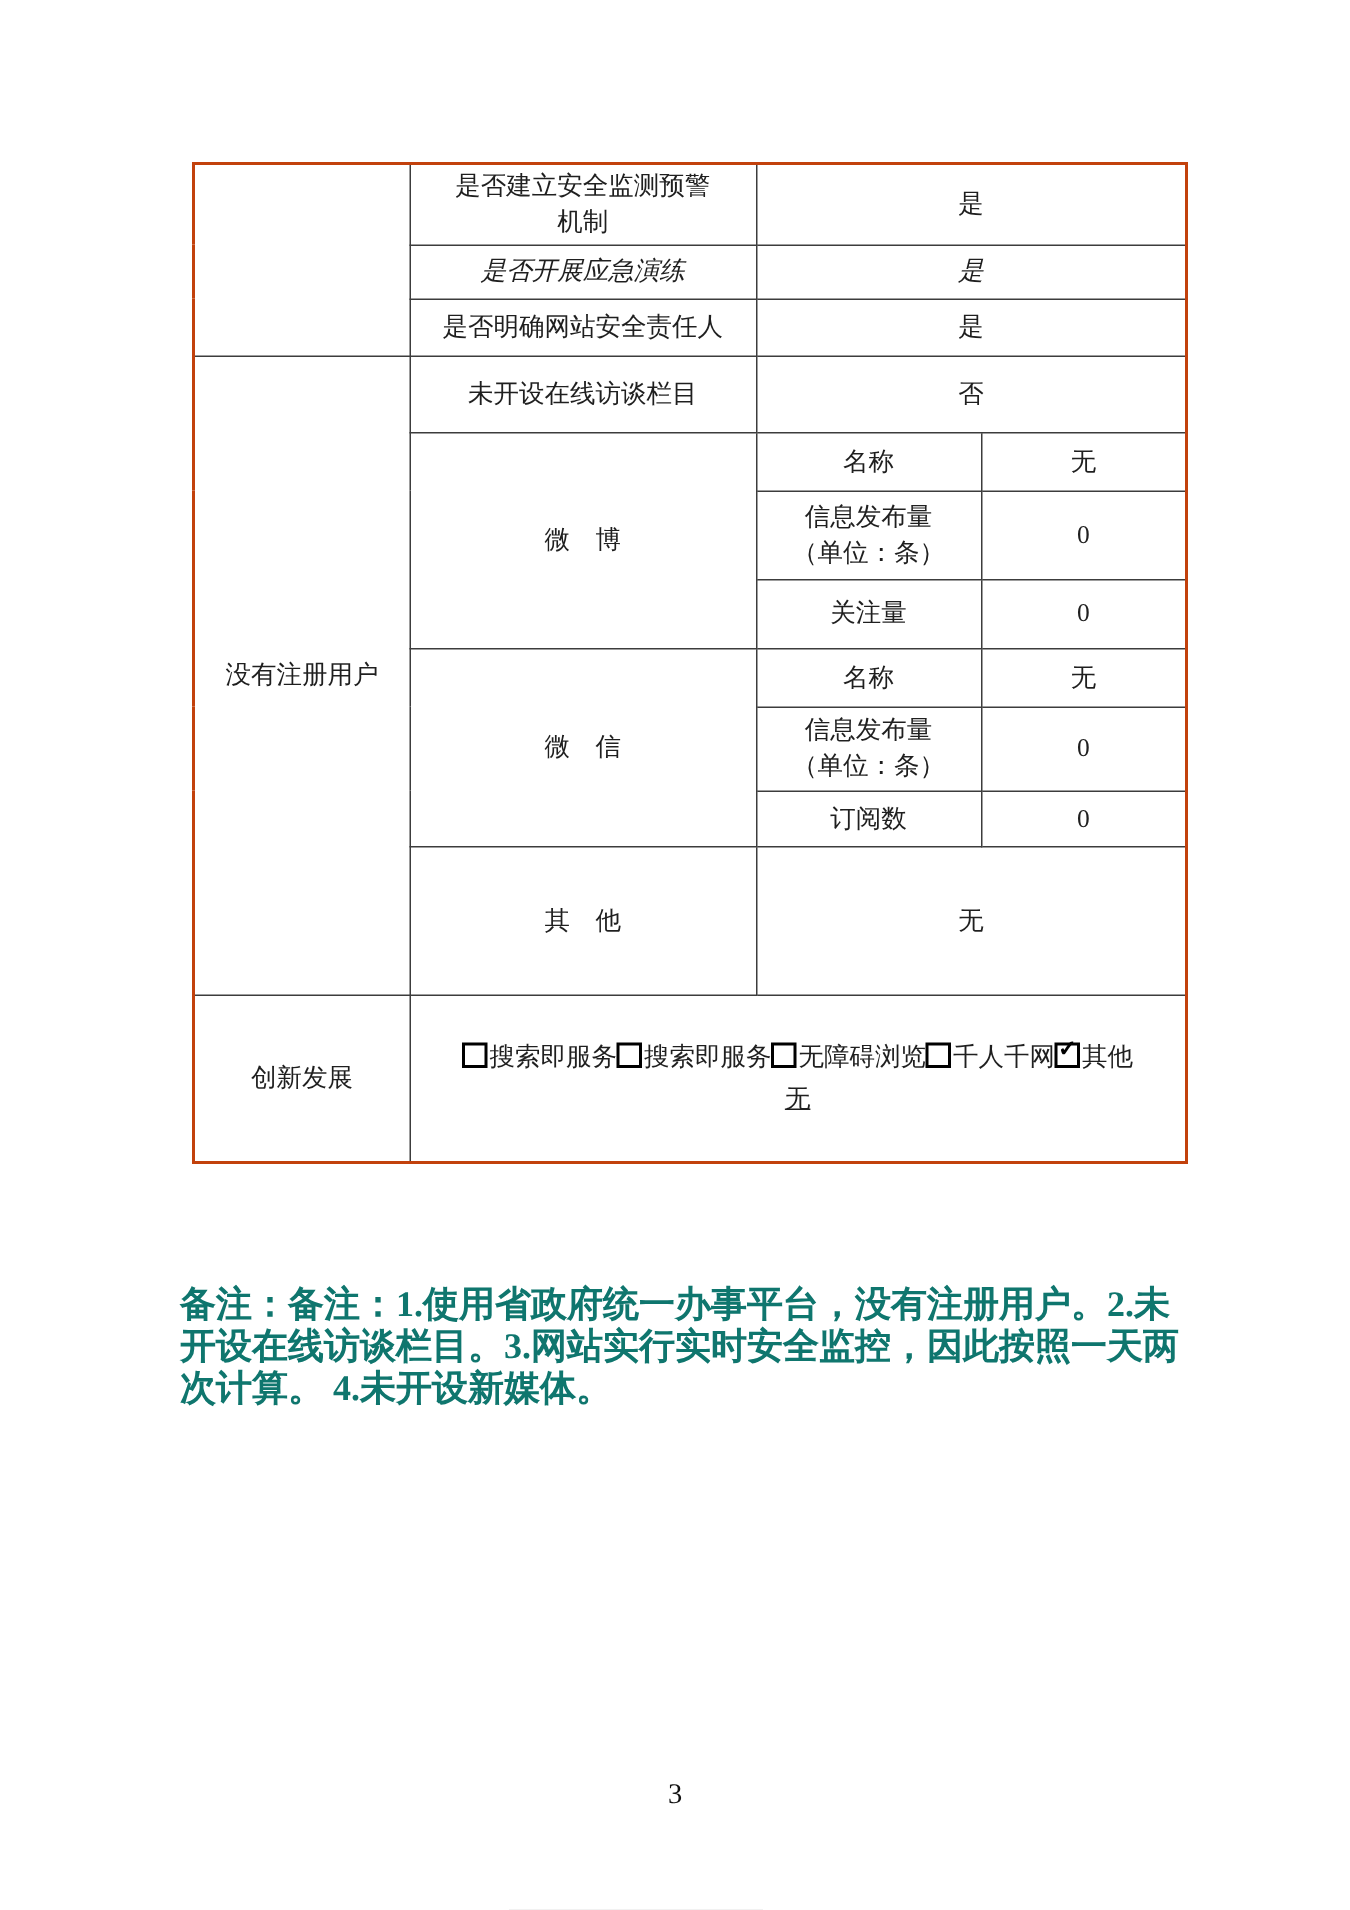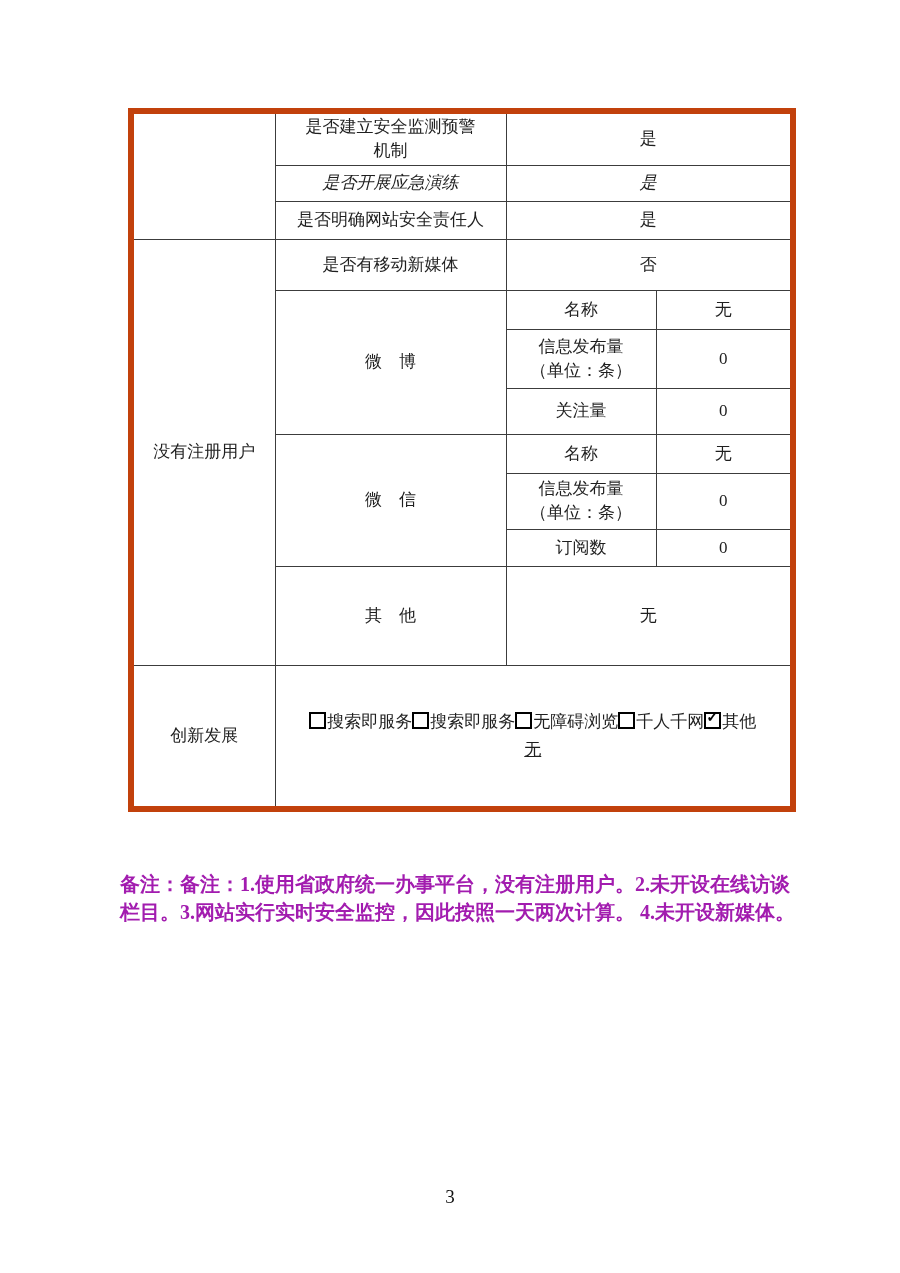--- a/index.html
+++ b/index.html
@@ -22,26 +22,26 @@
     color:#1f1f1f;
   }
   table.report td{
     border:1px solid #3c3c3c;
     text-align:center;
     vertical-align:middle;
     padding:0 4px;
     line-height:24px;
     overflow:hidden;
   }
-  table.report{border:6px solid #c2410c;}
+  table.report{border:2px solid #c2410c;}
   td.pre{white-space:pre-line;}
   tr.h54{height:54px;} tr.h36{height:36px;font-style:italic;} tr.h38{height:38px;}
   tr.h51{height:51px;} tr.h39{height:39px;} tr.h59{height:59px;}
   tr.h46{height:46px;} tr.h56{height:56px;} tr.h37{height:37px;}
-  tr.h99{height:99px;padding-left:17px;} tr.h152{height:144px;}
+  tr.h99{height:99px;padding-left:17px;} tr.h152{height:112px;}
   td.innov-cell{
     text-align:left;
     padding:0 6px 0 31px;
   }
   .cb-line{line-height:26px;}
   .cb-item{display:inline;white-space:nowrap;text-align:right;}
   .cb-box{
     display:inline-block;
     width:13px;height:13px;
     border:2px solid #000;
@@ -57,27 +57,27 @@
     font-weight:bold;
     color:#000;
     line-height:18px;
   }
   .underlined{
     text-decoration:underline;
   }
   .fill-line{margin-top:2px;line-height:26px;}
   .remarks{
     position:absolute;
-    left:120px;top:850px;
+    left:120px;top:832px;
     width:676px;
-    font-size:20px;
+    font-size:24px;
     font-weight:bold;
     line-height:28px;
     text-align:left;
-    color:#a21caf;
+    color:#0f766e;
   }
   .page-number{
     position:absolute;
     left:0;top:1186px;
     width:900px;
     text-align:center;
     font-size:19px;
     color:#111;
   }
 </style>
@@ -105,21 +105,21 @@
         <td>是否开展应急演练</td>
         <td colspan="2">是</td>
       </tr>
       <tr class="h38">
         <td>是否明确网站安全责任人</td>
         <td colspan="2">是</td>
       </tr>
 
       <tr class="h51">
         <td rowspan="8">没有注册用户</td>
-        <td>是否有移动新媒体</td>
+        <td>未开设在线访谈栏目</td>
         <td colspan="2">否</td>
       </tr>
 
       <tr class="h39">
         <td rowspan="3">微　博</td>
         <td>名称</td>
         <td>无</td>
       </tr>
       <tr class="h59">
         <td class="pre">信息发布量

